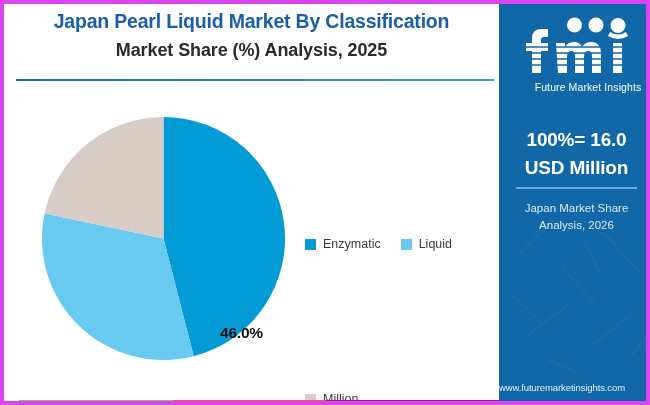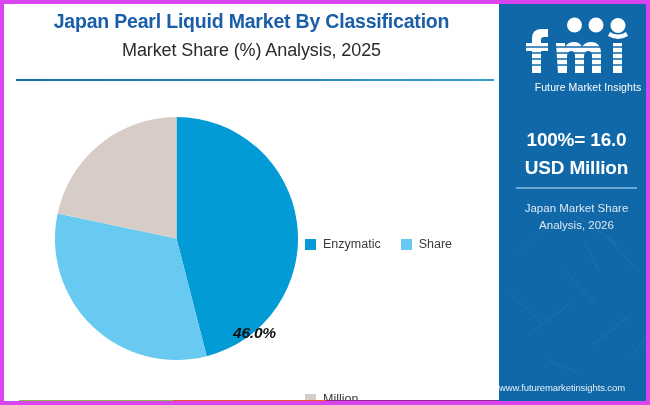--- a/index.html
+++ b/index.html
@@ -39,21 +39,21 @@
     color: #1A5EA8;
     letter-spacing: -0.2px;
   }
   #title-sub {
     position: absolute;
     left: 0;
     top: 36px;
     width: 495px;
     text-align: center;
     font-size: 18px;
-    font-weight: normal;
+    font-weight: bold;
     color: #2b2b2b;
     letter-spacing: -0.1px;
   }
   #header-rule {
     position: absolute;
     left: 12px;
     top: 75px;
     width: 478px;
     height: 2px;
     background: linear-gradient(to right, #1B6FA8, #3A9BD0);
@@ -62,25 +62,24 @@
   
   #chart-area {
     position: absolute;
     left: 0;
     top: 78px;
     width: 495px;
     height: 310px;
   }
   #pie-wrap {
     position: absolute;
-    left: 51px;
+    left: 38px;
     top: 35px;
     width: 243px;
     height: 243px;
-    font-style: italic;
   }
   #pie-svg {
     display: block;
     width: 243px;
     height: 243px;
   }
   #pie-label {
     position: absolute;
     left: 178px;
     top: 207px;
@@ -223,21 +222,21 @@
       <div id="pie-label">46.0%</div>
     </div>
 
     <div class="legend-row" id="legend-row-top">
       <div class="legend-item">
         <span class="legend-swatch" style="background: rgb(2, 155, 213);"></span>
         <span class="legend-text">Enzymatic</span>
       </div>
       <div class="legend-item">
         <span class="legend-swatch" style="background: rgb(104, 202, 240);"></span>
-        <span class="legend-text">Share</span>
+        <span class="legend-text">Liquid</span>
       </div>
     </div>
 
     <div class="legend-row" id="legend-row-bottom">
       <div class="legend-item">
         <span class="legend-swatch" style="background: rgb(216, 204, 199);"></span>
         <span class="legend-text">Million</span>
       </div>
     </div>
   </div>

